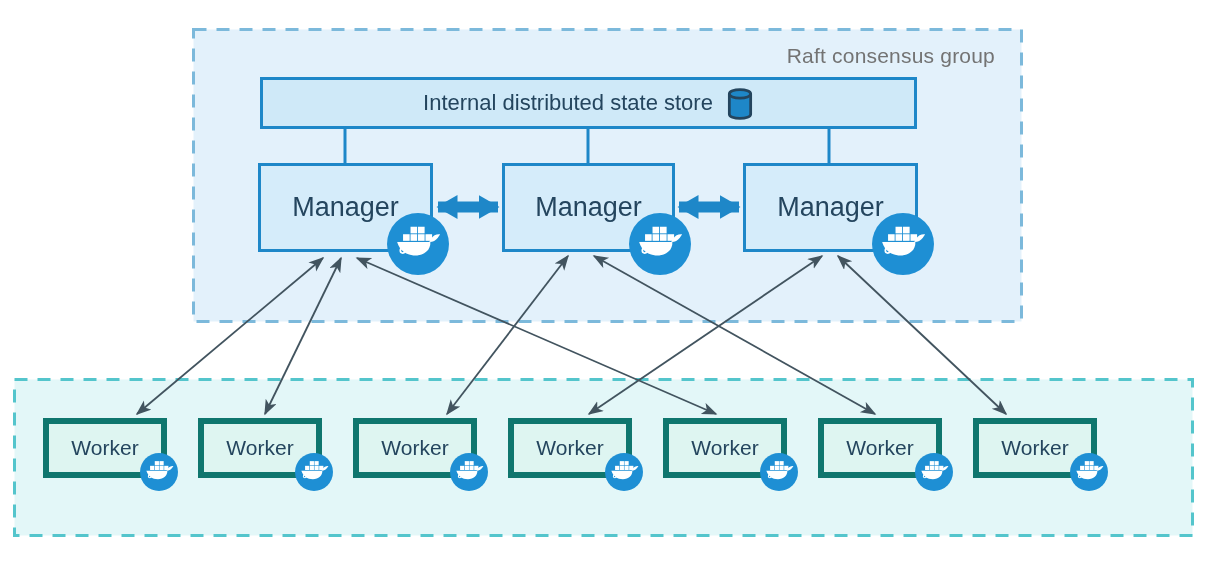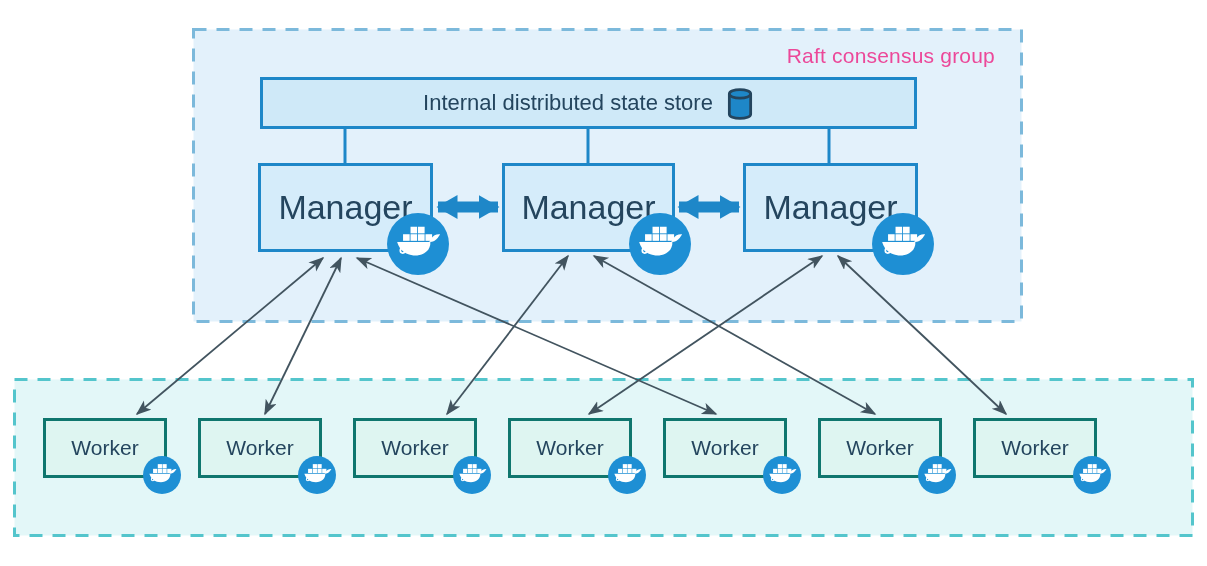--- a/index.html
+++ b/index.html
@@ -4,43 +4,43 @@
 <style>
   html,body{margin:0;padding:0;background:#ffffff;}
   #canvas{
     position:relative;width:1207px;height:566px;background:#ffffff;overflow:hidden;
     font-family:"Liberation Sans", sans-serif;
   }
   #edges-layer{position:absolute;left:0;top:0;width:1207px;height:566px;z-index:1;}
 
   
   .group-label{
-    position:absolute;z-index:3;font-size:21px;color:#ec4899;text-align:right;
+    position:absolute;z-index:3;font-size:21px;color:#737373;text-align:right;
     letter-spacing:0.2px;
   }
   #raft-label{left:600px;top:44px;width:395px;}
   #gossip-label{left:790px;top:496px;width:390px;}
 
   .node{
     position:absolute;z-index:2;box-sizing:border-box;display:flex;
     align-items:center;justify-content:center;color:#24455e;
   }
   #state-store{
     left:260px;top:77px;width:657px;height:52px;
     background:#cfe9f8;border:3px solid #1e87c8;font-size:22px;gap:13px;
   }
   .manager{
     width:175px;height:89px;top:163px;background:#d5ecfa;border:3px solid #1e87c8;
-    font-size:34px;
+    font-size:27px;
   }
   #manager-1{left:258px;}
   #manager-2{left:502px;width:173px;}
   #manager-3{left:743px;}
   .worker{
-    width:124px;height:60px;top:418px;background:#def5f1;border:3px solid #0f766e;
+    width:124px;height:60px;top:418px;background:#def5f1;border:6px solid #0f766e;
     font-size:21px;
   }
   #worker-1{left:43px;}  #worker-2{left:198px;} #worker-3{left:353px;}
   #worker-4{left:508px;} #worker-5{left:663px;} #worker-6{left:818px;}
   #worker-7{left:973px;}
 
   .badge{
     position:absolute;border-radius:50%;background:#1e8fd4;z-index:4;
     display:flex;align-items:center;justify-content:center;
   }

